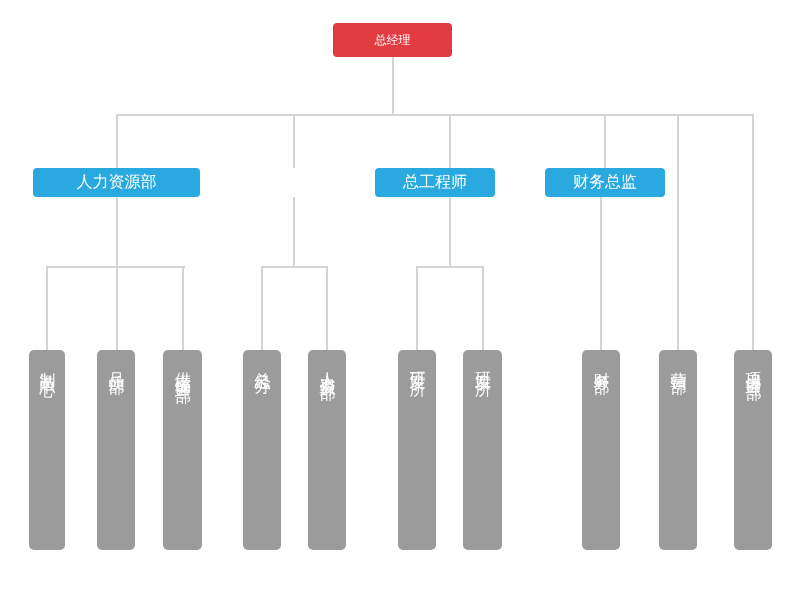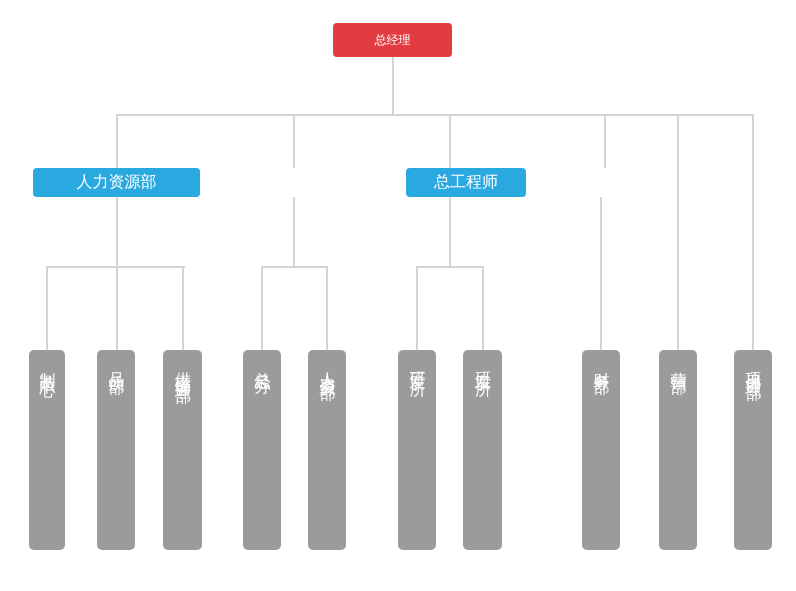--- a/index.html
+++ b/index.html
@@ -48,21 +48,21 @@
     font-size: 16px;
     top: 350px; height: 200px;
     writing-mode: vertical-lr;
     text-orientation: upright;
     letter-spacing: 3px;
     justify-content: flex-start;
     padding-top: 9px;
   }
   .m1 { left: 33px;  width: 167px; }
   .m2 { left: 234px; width: 119px; }
-  .m3 { left: 406px; width: 120px; }
+  .m3 { left: 375px; width: 120px; }
   .m4 { left: 545px; width: 120px; }
   .d1  { left: 29px;  width: 36px; }
   .d2  { left: 97px;  width: 38px; }
   .d3  { left: 163px; width: 39px; }
   .d4  { left: 243px; width: 38px; }
   .d5  { left: 308px; width: 38px; }
   .d6  { left: 398px; width: 38px; }
   .d7  { left: 463px; width: 39px; }
   .d8  { left: 582px; width: 38px; }
   .d9  { left: 659px; width: 38px; }
@@ -99,20 +99,21 @@
   <div class="line h" style="left:416px; top:266px; width:67.5px;"></div>
   <div class="line v" style="left:416px;   top:266px; height:84px;"></div>
   <div class="line v" style="left:481.5px; top:266px; height:84px;"></div>
 
   <div class="line v" style="left:600px; top:197px; height:153px;"></div>
 
   <div class="node root">总经理</div>
 
   <div class="node manager m1">人力资源部</div>
   <div class="node manager m3">总工程师</div>
+  <div class="node manager m4">财务总监</div>
 
   <div class="node dept d1">制造中心</div>
   <div class="node dept d2">品质部</div>
   <div class="node dept d3">供应链管理部</div>
   <div class="node dept d4">总经办</div>
   <div class="node dept d5">人力资源部</div>
   <div class="node dept d6">研发一所</div>
   <div class="node dept d7">研发二所</div>
   <div class="node dept d8">财务部</div>
   <div class="node dept d9">营销部</div>

